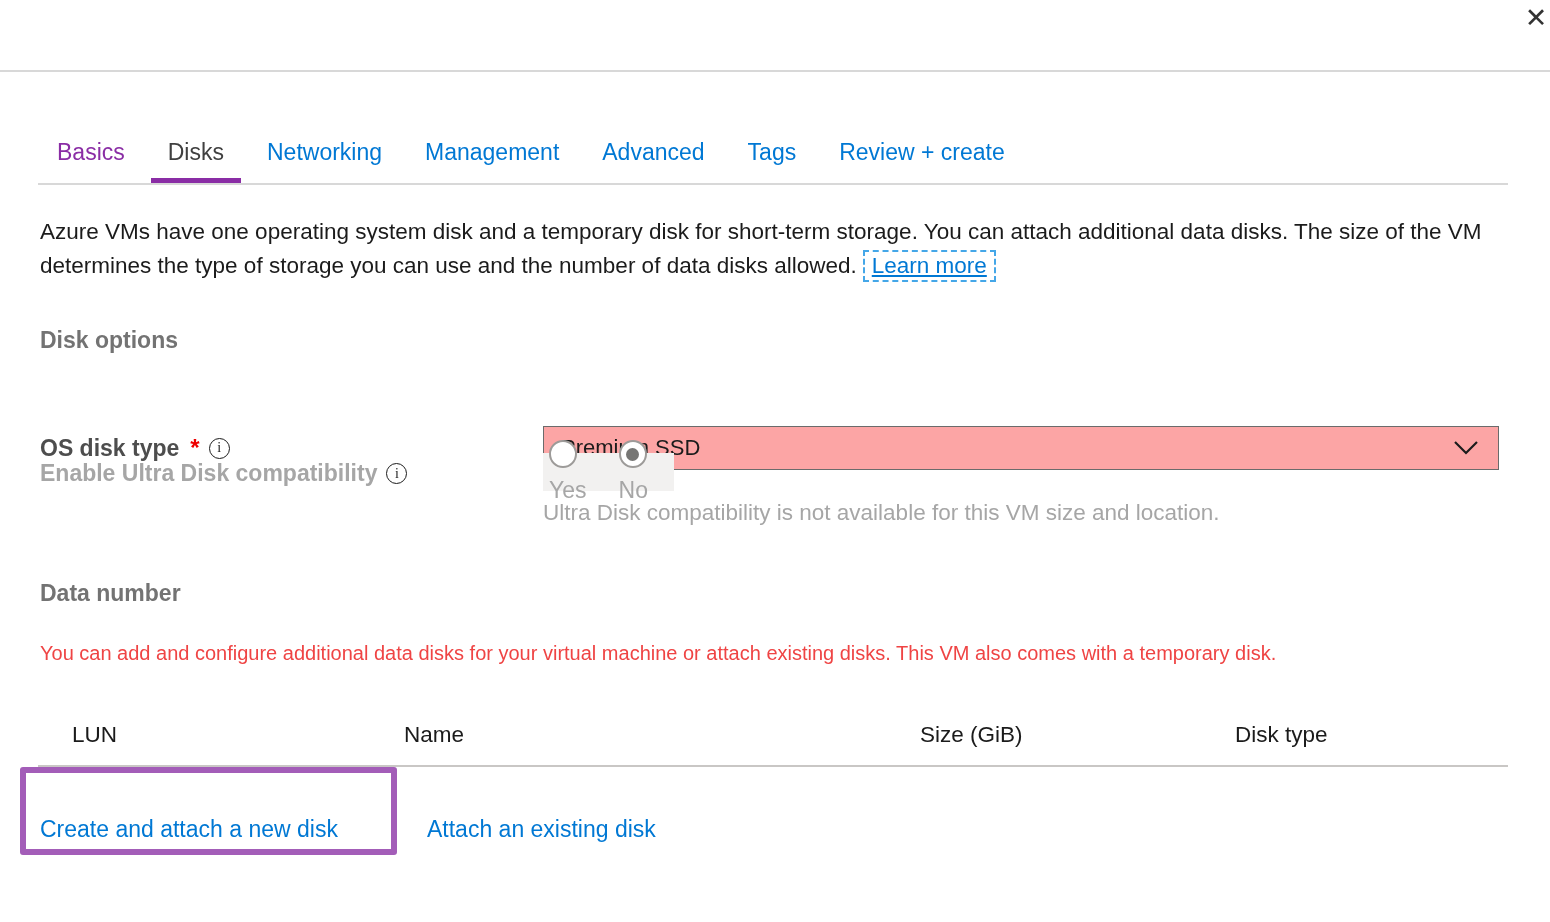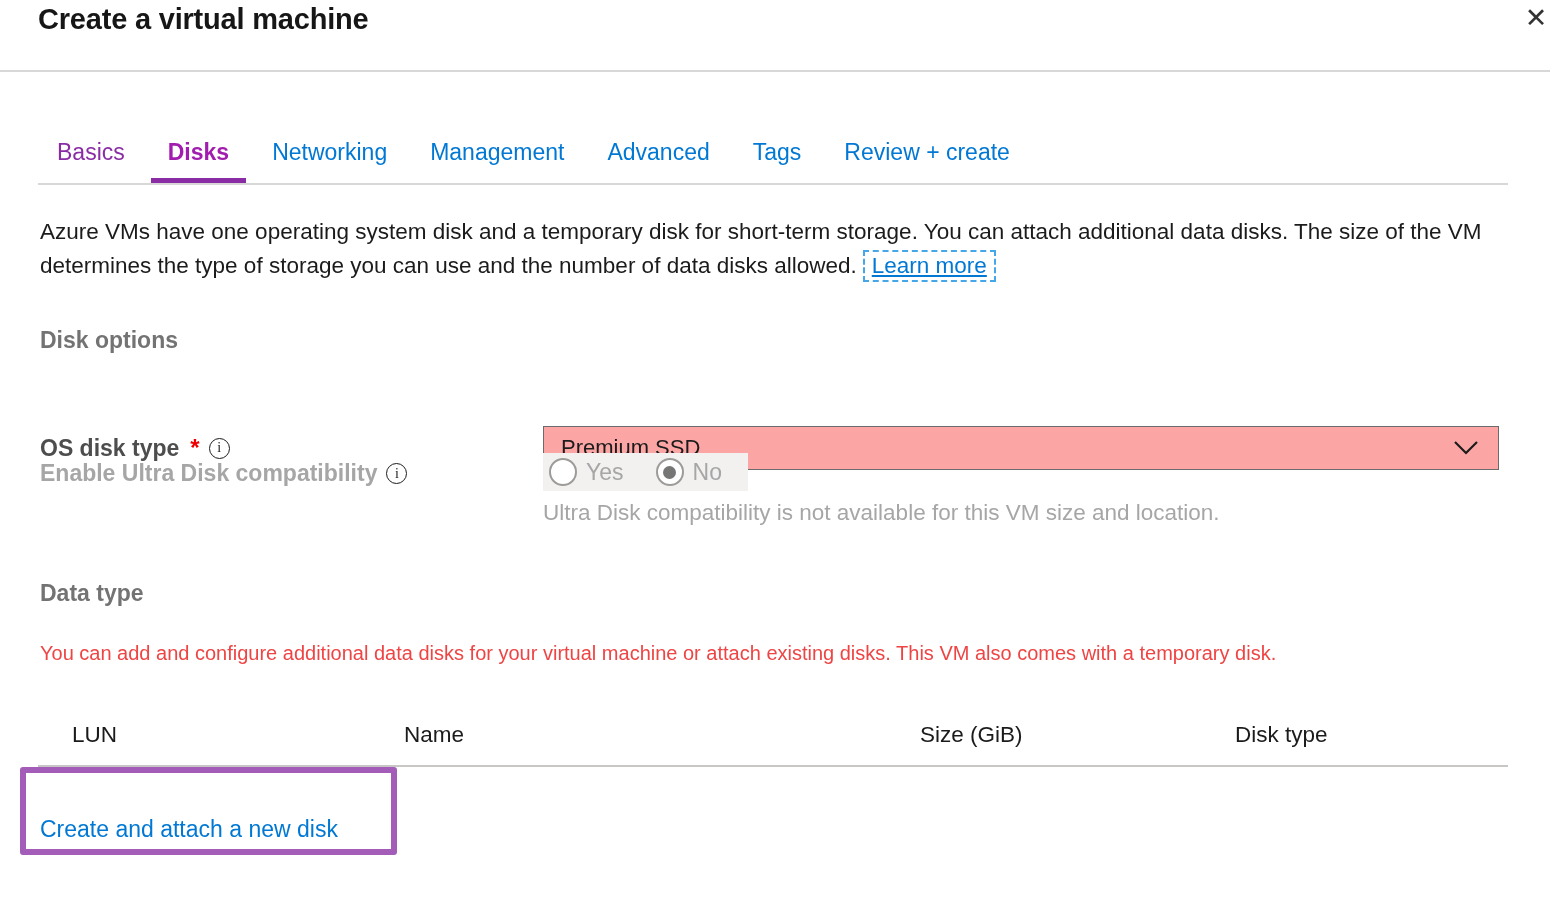--- a/index.html
+++ b/index.html
@@ -35,21 +35,21 @@
     position: absolute; left: 40px; top: 139px;
     display: flex; gap: 9px; align-items: flex-start; justify-content: flex-end;
   }
   .tab {
     font-size: 23px; color: #0078d4;
     padding: 0 17px 12px 17px;
     border-bottom: 5px solid transparent;
     cursor: pointer; white-space: nowrap;
   }
   .tab.visited { color: #8a2da5; }
-  .tab.active  { color: #a21caf; border-bottom-color: #8a2da5; font-weight: bold; }
+  .tab.active  { color: #404040; border-bottom-color: #8a2da5; }
   .tabs-divider {
     position: absolute; left: 38px; top: 183px;
     width: 1470px; height: 2px; background: #d8d8d8;
   }
 
   
   .intro {
     position: absolute; left: 40px; top: 215px;
     width: 1455px; font-size: 22.5px; line-height: 34px; color: #1b1b1b;
   }
@@ -91,21 +91,21 @@
   .row-ultra {
     position: absolute; left: 40px; top: 453px;
     width: 1459px; display: flex; align-items: flex-start;
   }
   .field-label.disabled { color: #a6a6a6; padding-top: 7px; }
   .field-label.disabled .info-icon { border-color: #1b1b1b; color: #1b1b1b; }
   .radio-group {
     display: inline-flex; align-items: center; gap: 32px;
     background: #f2f1f0; padding: 4px 26px 4px 6px; height: 38px;
   }
-  .radio-option { display: inline-flex; align-items: flex-end; gap: 9px; cursor: pointer; }
+  .radio-option { display: inline-flex; align-items: flex-start; gap: 9px; cursor: pointer; flex-direction: column; }
   .radio-circle {
     width: 28px; height: 28px; border-radius: 50%;
     border: 2px solid #9d9b99; background: #ffffff;
     display: inline-flex; align-items: center; justify-content: center;
     flex: 0 0 auto;
   }
   .radio-circle.checked::after {
     content: ""; width: 13px; height: 13px; border-radius: 50%; background: #767674;
   }
   .radio-label { font-size: 23px; color: #a6a6a6; }
@@ -143,21 +143,20 @@
     width: 377px; height: 88px;
     border: 6px solid #a35db8; border-radius: 3px;
     pointer-events: none; z-index: 5; background: transparent;
   }
 </style>
 </head>
 <body>
 
 <div class="screen">
 
-  <h1 class="page-title">Create a virtual machine</h1>
   <button class="close-btn">✕</button>
   <div class="header-divider"></div>
 
   <nav class="tabs">
     <div class="tab visited">Basics</div>
     <div class="tab active">Disks</div>
     <div class="tab">Networking</div>
     <div class="tab">Management</div>
     <div class="tab">Advanced</div>
     <div class="tab">Tags</div>
@@ -198,30 +197,31 @@
         </span>
         <span class="radio-option">
           <span class="radio-circle checked"></span>
           <span class="radio-label">No</span>
         </span>
       </div>
       <div class="ultra-helper">Ultra Disk compatibility is not available for this VM size and location.</div>
     </div>
   </div>
 
-  <h2 class="section-heading h-data-disks">Data type</h2>
+  <h2 class="section-heading h-data-disks">Data number</h2>
   <p class="data-disks-desc">You can add and configure additional data disks for your virtual machine or attach existing disks. This VM also comes with a temporary disk.</p>
 
   <div class="disk-table-header">
     <span class="col col-lun">LUN</span>
     <span class="col col-name">Name</span>
     <span class="col col-size">Size (GiB)</span>
     <span class="col col-type">Disk type</span>
   </div>
   <div class="table-divider"></div>
 
   <div class="disk-actions">
     <a class="disk-action-link action-create">Create and attach a new disk</a>
+    <a class="disk-action-link action-attach">Attach an existing disk</a>
   </div>
 
   <div class="highlight-annotation"></div>
 
 </div>
 
 </body></html>

